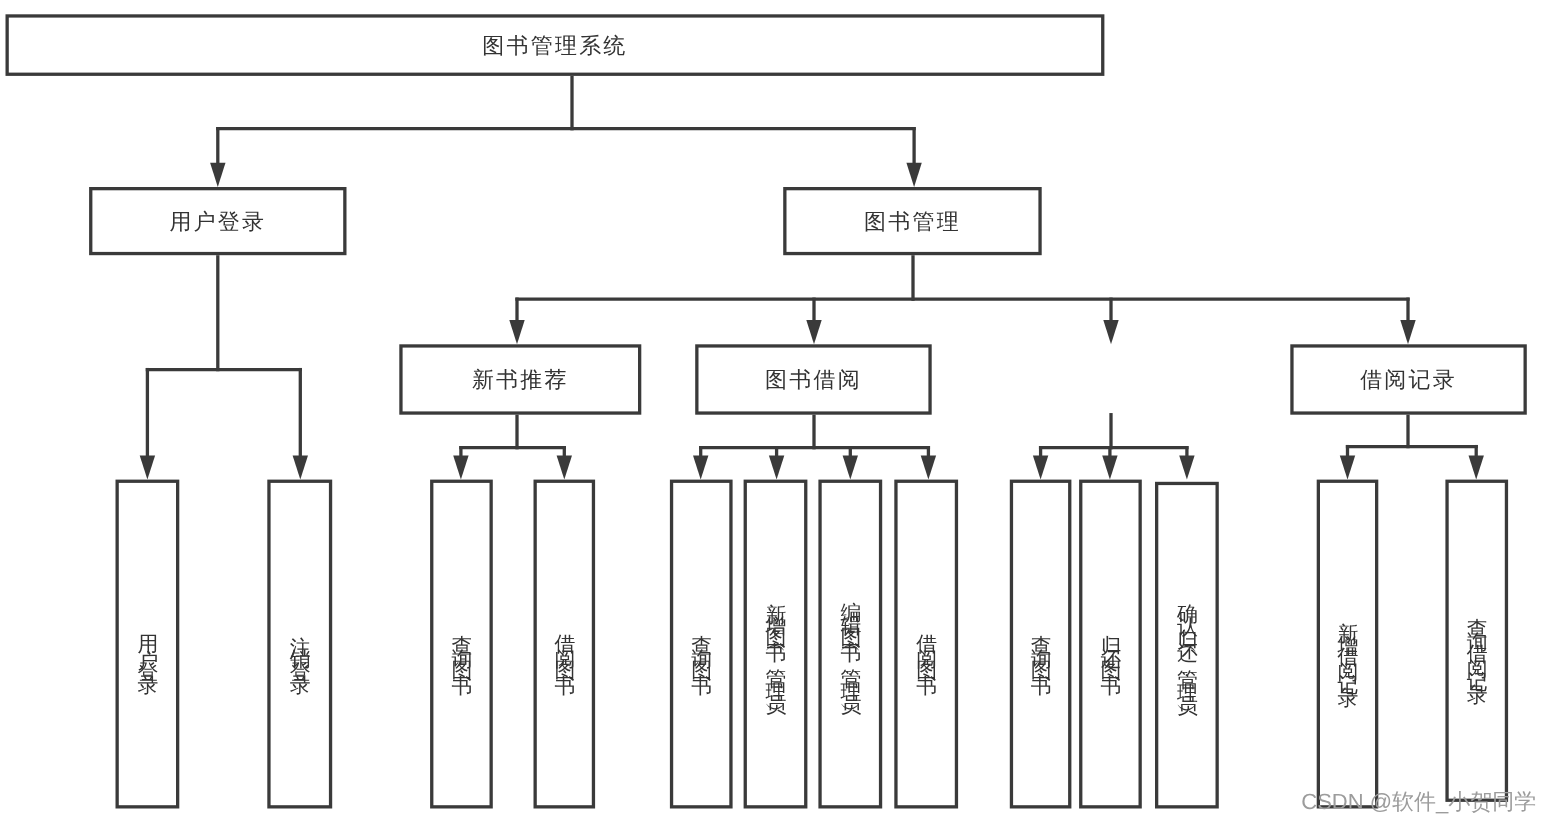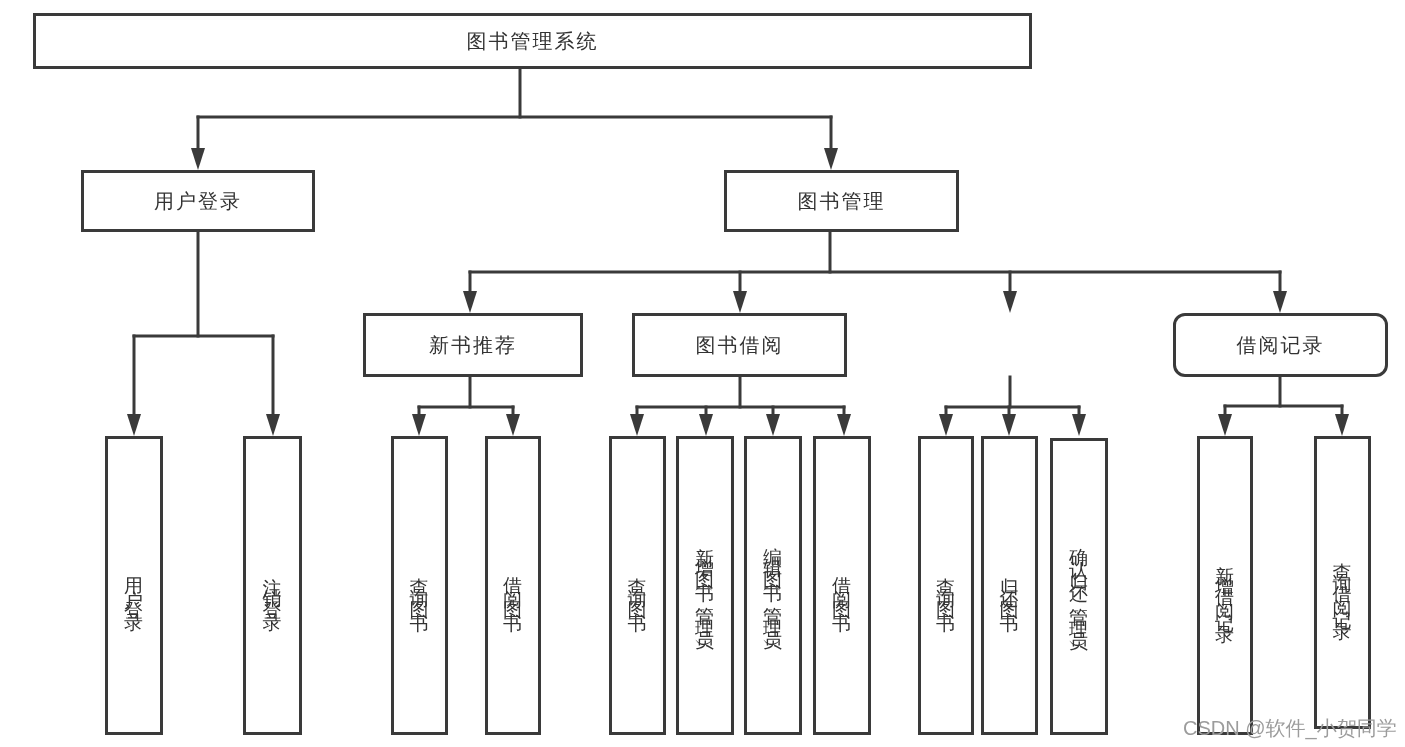--- a/index.html
+++ b/index.html
@@ -106,28 +106,28 @@
       <polygon points="773,436 766,414 780,414"></polygon>
       <polygon points="844,436 837,414 851,414"></polygon>
       <polygon points="946,436 939,414 953,414"></polygon>
       <polygon points="1009,436 1002,414 1016,414"></polygon>
       <polygon points="1079,436 1072,414 1086,414"></polygon>
       <polygon points="1225,436 1218,414 1232,414"></polygon>
       <polygon points="1342,436 1335,414 1349,414"></polygon>
     </g>
   </svg>
 
-  <div class="node h-node" style="left:33px;top:13px;width:999px;height:56px;">图书管理系统</div>
+  <div class="node h-node" style="left:5px;top:13px;width:999px;height:56px;">图书管理系统</div>
 
   <div class="node h-node" style="left:81px;top:170px;width:234px;height:62px;">用户登录</div>
-  <div class="node h-node" style="left:712px;top:170px;width:235px;height:62px;margin-left:12px;">图书管理</div>
+  <div class="node h-node" style="left:712px;top:170px;width:235px;height:62px;">图书管理</div>
 
   <div class="node h-node" style="left:363px;top:313px;width:220px;height:64px;">新书推荐</div>
   <div class="node h-node" style="left:632px;top:313px;width:215px;height:64px;">图书借阅</div>
-  <div class="node h-node" style="left:1173px;top:313px;width:215px;height:64px;border-radius:12px;">借阅记录</div>
+  <div class="node h-node" style="left:1173px;top:313px;width:215px;height:64px;">借阅记录</div>
 
   <div class="node v-node" style="left:105px;top:436px;width:58px;height:299px;">用户登录</div>
   <div class="node v-node" style="left:243px;top:436px;width:59px;height:299px;">注销登录</div>
 
   <div class="node v-node" style="left:391px;top:436px;width:57px;height:299px;">查询图书</div>
   <div class="node v-node" style="left:485px;top:436px;width:56px;height:299px;">借阅图书</div>
 
   <div class="node v-node" style="left:609px;top:436px;width:57px;height:299px;">查询图书</div>
   <div class="node v-node" style="left:676px;top:436px;width:58px;height:299px;">新增图书（管理员）</div>
   <div class="node v-node" style="left:744px;top:436px;width:58px;height:299px;">编辑图书（管理员）</div>

